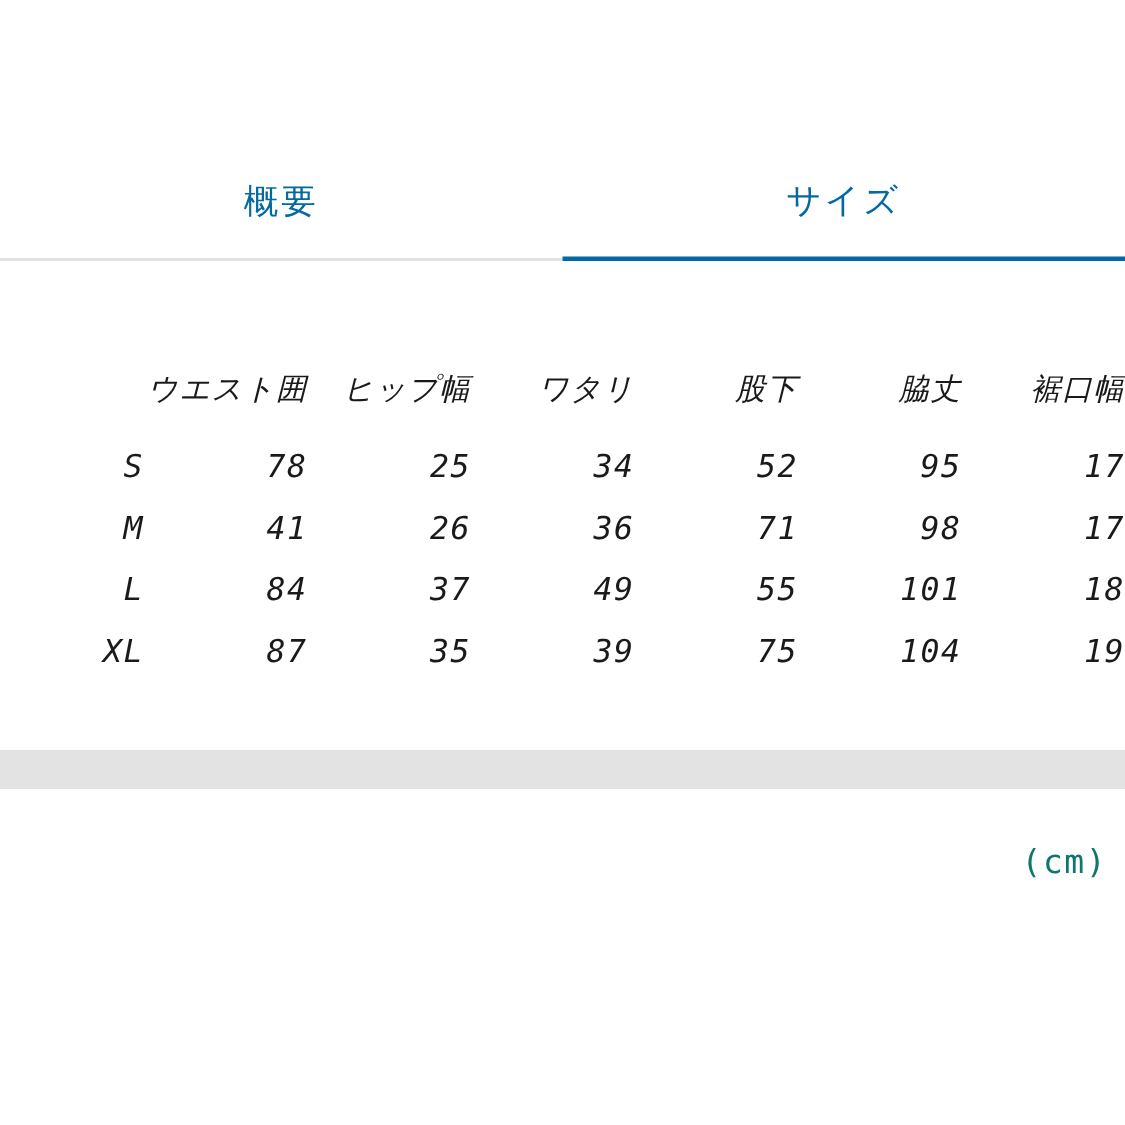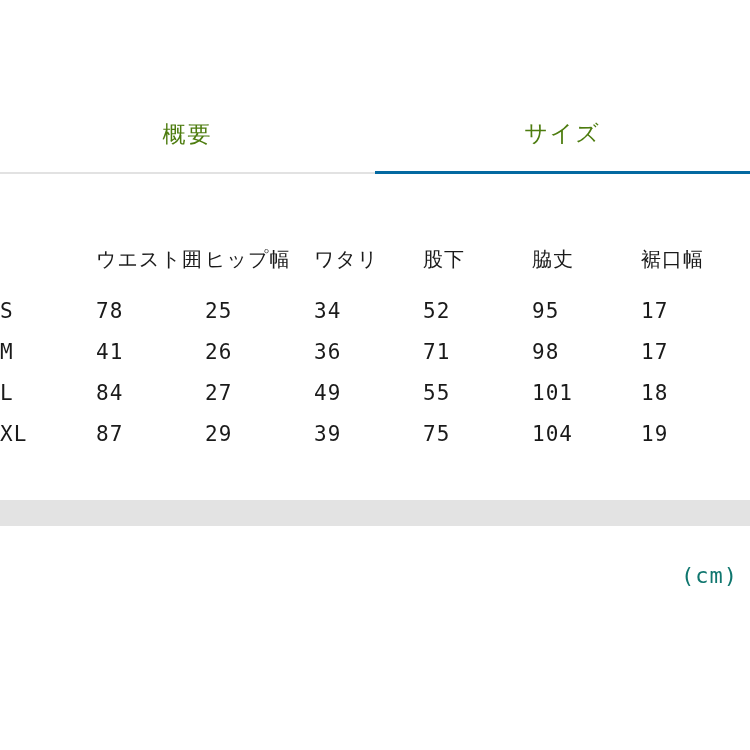--- a/index.html
+++ b/index.html
@@ -30,21 +30,21 @@
     width: 750px;
     display: flex;
     align-items: flex-end;
   }
   .tab {
     flex: 1 1 50%;
     text-align: center;
     font-size: 23px;
     letter-spacing: 2px;
     padding-bottom: 22px;
-    color: #4d7c0f;
+    color: #0369a1;
     border-bottom: 2px solid #e2e2e2;
     box-sizing: border-box;
     cursor: pointer;
     user-select: none;
   }
   .tab.active {
     border-bottom: 3px solid #0369a1;
     font-weight: 400;
   }
 
@@ -53,24 +53,25 @@
     position: absolute;
     top: 228px;
     left: 0;
     width: 750px;
     border-collapse: collapse;
     table-layout: fixed;
     font-size: 21px;
   }
   .size-table th,
   .size-table td {
-    text-align: left;
+    text-align: right;
     font-weight: normal;
     padding: 0;
     vertical-align: middle;
+    font-style: italic;
   }
   .size-table thead th {
     height: 62px;
     font-size: 20px;
     letter-spacing: 1px;
     color: #1a1a1a;
   }
   .size-table tbody td {
     height: 41px;
     font-size: 21px;
@@ -160,30 +161,30 @@
         <td class="cell-num">41</td>
         <td class="cell-num">26</td>
         <td class="cell-num">36</td>
         <td class="cell-num">71</td>
         <td class="cell-num">98</td>
         <td class="cell-num">17</td>
       </tr>
       <tr>
         <td class="cell-size">L</td>
         <td class="cell-num">84</td>
-        <td class="cell-num">27</td>
+        <td class="cell-num">37</td>
         <td class="cell-num">49</td>
         <td class="cell-num">55</td>
         <td class="cell-num">101</td>
         <td class="cell-num">18</td>
       </tr>
       <tr>
         <td class="cell-size">XL</td>
         <td class="cell-num">87</td>
-        <td class="cell-num">29</td>
+        <td class="cell-num">35</td>
         <td class="cell-num">39</td>
         <td class="cell-num">75</td>
         <td class="cell-num">104</td>
         <td class="cell-num">19</td>
       </tr>
     </tbody>
   </table>
 
   <div class="divider-band"></div>
 

